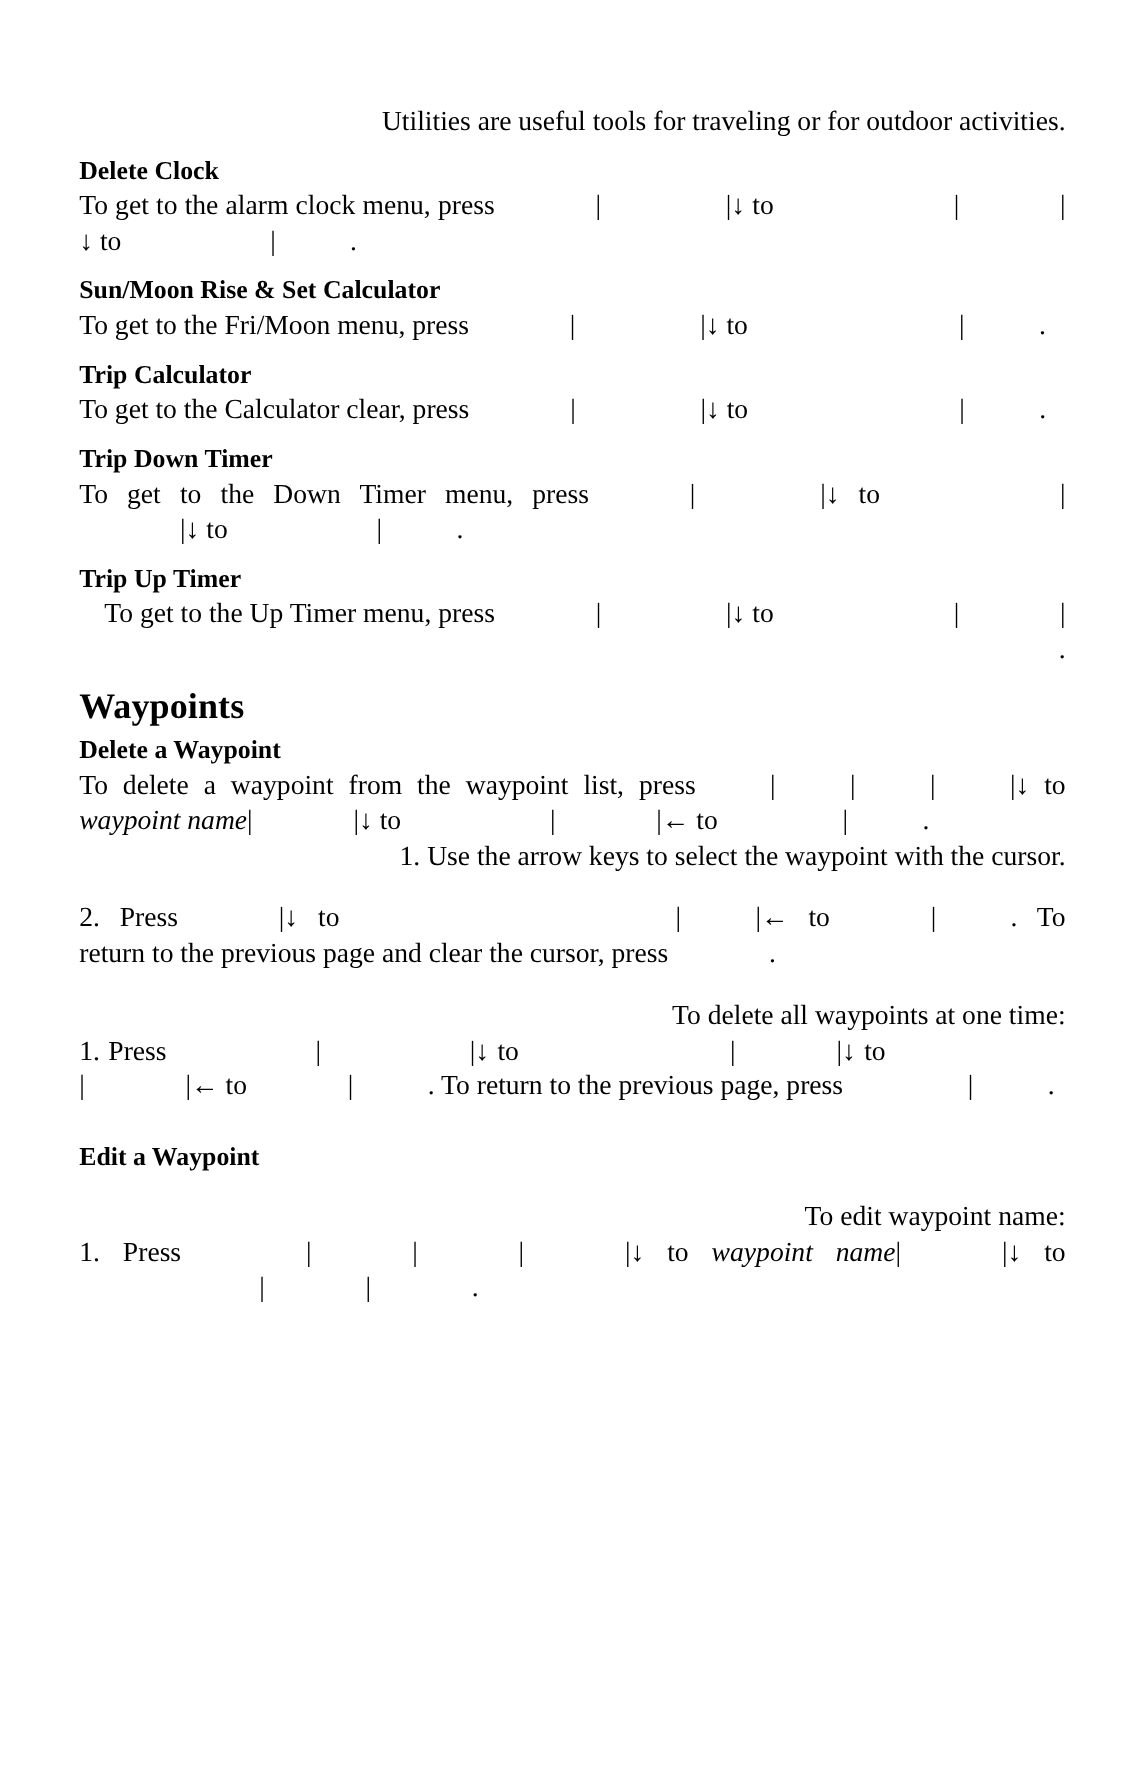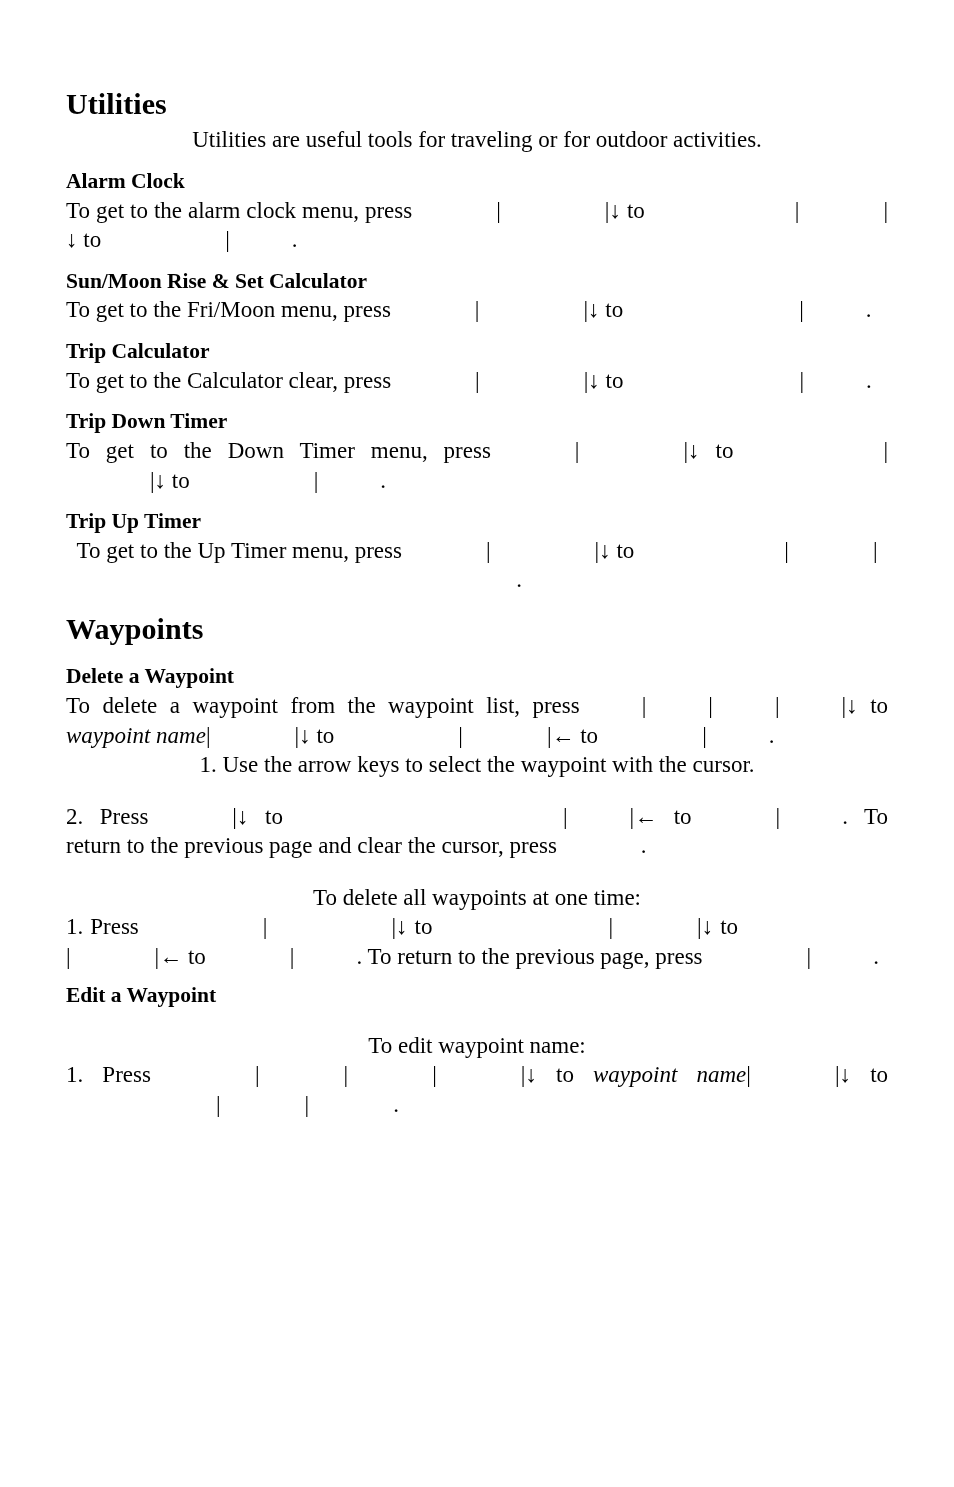--- a/index.html
+++ b/index.html
@@ -36,21 +36,21 @@
     margin: 14px 0 1px 0;
     line-height: 1.2;
   }
   p {
     font-size: 23px;
     line-height: 29.5px;
     margin: 0 0 0 0;
     text-align: justify;
     text-justify: inter-word;
   }
-  p.nojust { text-align: center; }
+  p.nojust { text-align: right; }
   p.gap { margin-top: 22px; }
   p.gap-sm { margin-top: 0; }
 
   
   .blank {
     display: inline-block;
     white-space: pre;
   }
   .b2 { width: 62px; }
   .b3 { width: 84px; }
@@ -72,53 +72,52 @@
   .ital {
     font-style: italic;
   }
   .chapter-gap { height: 16px; }
 </style>
 </head>
 <body>
 
 <div class="page">
 
-  <h1 class="chapter">Utilities</h1>
 
   <p class="nojust"><span>Utilities are useful tools for traveling or for outdoor activities.</span></p>
 
-  <h2 class="section">Alarm Clock</h2>
+  <h2 class="section">Delete Clock</h2>
   <p><span>To get to the alarm clock menu, press</span><span class="blank b3"> </span><span class="sep">|</span><span class="blank b4"> </span><span class="sep">|</span><span class="arrow">↓</span> <span>to</span><span class="blank b6"> </span><span class="sep">|</span><span class="blank b3"> </span><span class="sep">|</span><span class="arrow">↓</span> <span>to</span><span class="blank b5"> </span><span class="sep">|</span><span class="blank b2"> </span><span>.</span></p>
 
   <h2 class="section">Sun/Moon Rise &amp; Set Calculator</h2>
   <p><span>To get to the Fri/Moon menu, press</span><span class="blank b3"> </span><span class="sep">|</span><span class="blank b4"> </span><span class="sep">|</span><span class="arrow">↓</span> <span>to</span><span class="blank b7"> </span><span class="sep">|</span><span class="blank b2"> </span><span>.</span></p>
 
   <h2 class="section">Trip Calculator</h2>
   <p><span>To get to the Calculator clear, press</span><span class="blank b3"> </span><span class="sep">|</span><span class="blank b4"> </span><span class="sep">|</span><span class="arrow">↓</span> <span>to</span><span class="blank b7"> </span><span class="sep">|</span><span class="blank b2"> </span><span>.</span></p>
 
   <h2 class="section">Trip Down Timer</h2>
   <p><span>To get to the Down Timer menu, press</span><span class="blank b3"> </span><span class="sep">|</span><span class="blank b4"> </span><span class="sep">|</span><span class="arrow">↓</span> <span>to</span><span class="blank b6"> </span><span class="sep">|</span><span class="blank b3"> </span><span class="sep">|</span><span class="arrow">↓</span> <span>to</span><span class="blank b5"> </span><span class="sep">|</span><span class="blank b2"> </span><span>.</span></p>
 
   <h2 class="section">Trip Up Timer</h2>
   <p class="nojust"><span>To get to the Up Timer menu, press</span><span class="blank b3"> </span><span class="sep">|</span><span class="blank b4"> </span><span class="sep">|</span><span class="arrow">↓</span> <span>to</span><span class="blank b6"> </span><span class="sep">|</span><span class="blank b3"> </span><span class="sep">|</span><span class="blank b3"> </span><span>.</span></p>
 
   <div class="chapter-gap"></div>
 
   <h1 class="chapter">Waypoints</h1>
 
-  <h2 class="section" style="margin-top:18px;">Delete a Waypoint</h2>
+  <h2 class="section" style="margin-top:6px;">Delete a Waypoint</h2>
   <p><span>To delete a waypoint from the waypoint list, press</span><span class="blank b2"> </span><span class="sep">|</span><span class="blank b2"> </span><span class="sep">|</span><span class="blank b2"> </span><span class="sep">|</span><span class="blank b2"> </span><span class="sep">|</span><span class="arrow">↓</span> <span>to</span> <span class="ital">waypoint name</span><span class="sep">|</span><span class="blank b3"> </span><span class="sep">|</span><span class="arrow">↓</span> <span>to</span><span class="blank b5"> </span><span class="sep">|</span><span class="blank b3"> </span><span class="sep">|</span><span class="arrow">←</span> <span>to</span><span class="blank b4"> </span><span class="sep">|</span><span class="blank b2"> </span><span>.</span></p>
 
   <p class="nojust"><span>1. Use the arrow keys to select the waypoint with the cursor.</span></p>
 
   <p class="gap"><span>2. Press</span><span class="blank b3"> </span><span class="sep">|</span><span class="arrow">↓</span> <span>to</span><span class="blank b7"> </span><span class="blank b4"> </span><span class="sep">|</span><span class="blank b2"> </span><span class="sep">|</span><span class="arrow">←</span> <span>to</span><span class="blank b3"> </span><span class="sep">|</span><span class="blank b2"> </span><span>. To return to the previous page and clear the cursor, press</span><span class="blank b3"> </span><span>.</span></p>
 
   <p class="nojust gap"><span>To delete all waypoints at one time:</span></p>
 
   <p class="gap-sm"><span>1. Press</span><span class="blank b5"> </span><span class="sep">|</span><span class="blank b5"> </span><span class="sep">|</span><span class="arrow">↓</span> <span>to</span><span class="blank b7"> </span><span class="sep">|</span><span class="blank b3"> </span><span class="sep">|</span><span class="arrow">↓</span> <span>to</span><span class="blank b6"> </span><span class="sep">|</span><span class="blank b3"> </span><span class="sep">|</span><span class="arrow">←</span> <span>to</span><span class="blank b3"> </span><span class="sep">|</span><span class="blank b2"> </span><span>. To return to the previous page, press</span><span class="blank b4"> </span><span class="sep">|</span><span class="blank b2"> </span><span>.</span></p>
 
-  <h2 class="section" style="margin-top:12px;font-family:Liberation Serif, serif;">Edit a Waypoint</h2>
+  <h2 class="section" style="margin-top:32px;font-family:Liberation Serif, serif;">Edit a Waypoint</h2>
 
   <p class="nojust gap"><span>To edit waypoint name:</span></p>
 
   <p class="gap-sm"><span>1. Press</span><span class="blank b4"> </span><span class="sep">|</span><span class="blank b3"> </span><span class="sep">|</span><span class="blank b3"> </span><span class="sep">|</span><span class="blank b3"> </span><span class="sep">|</span><span class="arrow">↓</span> <span>to</span> <span class="ital">waypoint name</span><span class="sep">|</span><span class="blank b3"> </span><span class="sep">|</span><span class="arrow">↓</span> <span>to</span><span class="blank b6"> </span><span class="sep">|</span><span class="blank b3"> </span><span class="sep">|</span><span class="blank b3"> </span><span>.</span></p>
 
 </div>
 
 </body></html>

